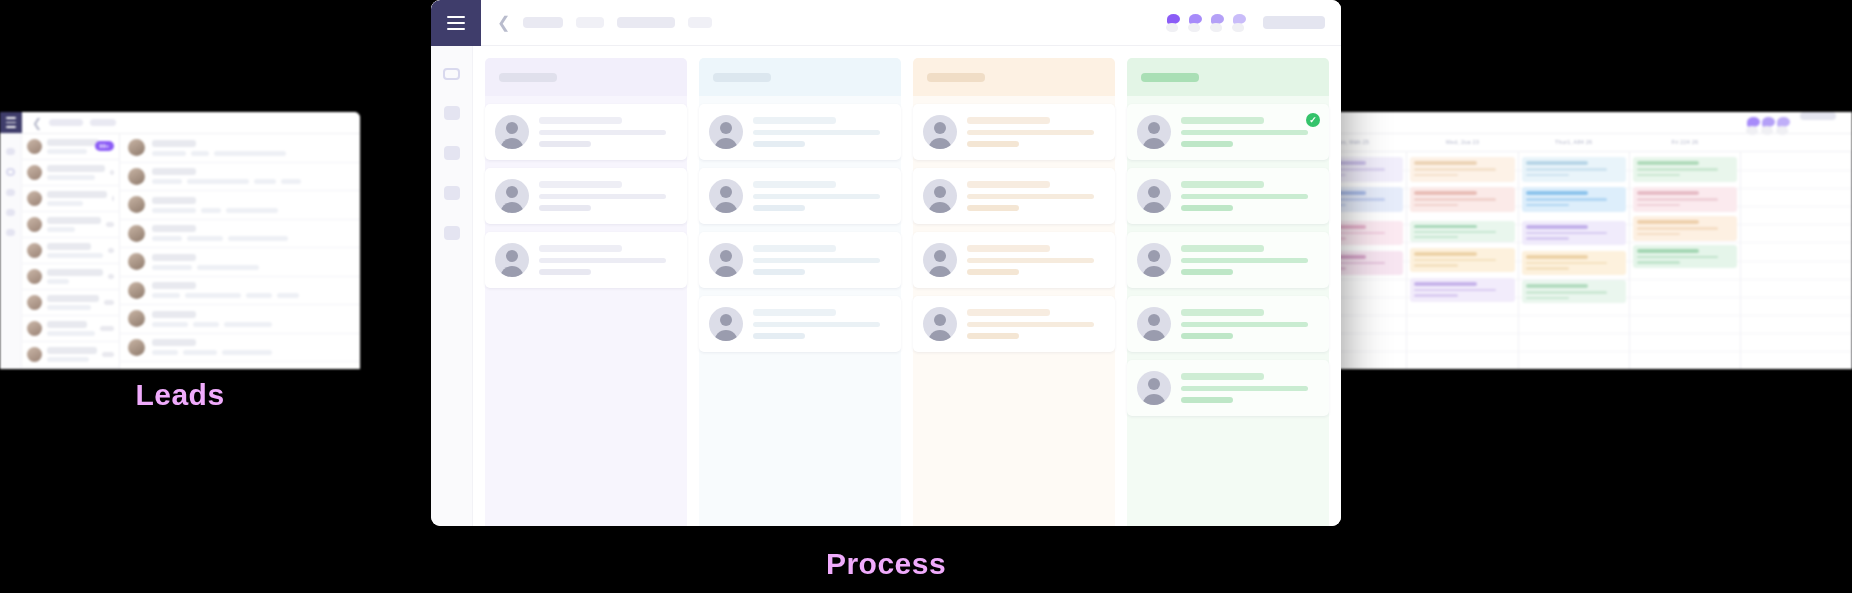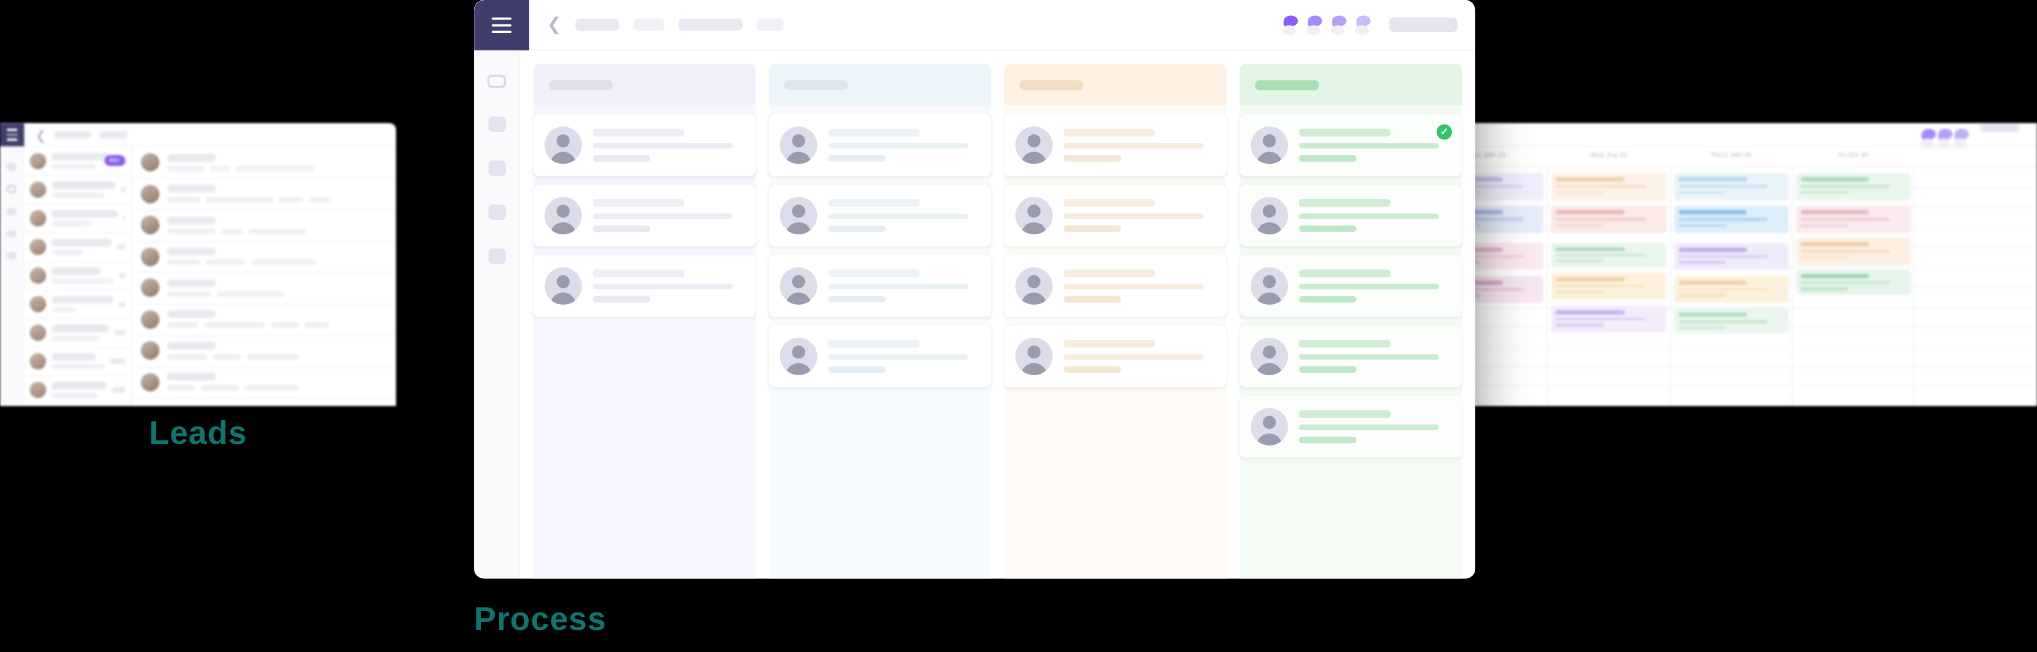--- a/index.html
+++ b/index.html
@@ -141,27 +141,27 @@
   .ktxt { flex:1; display:flex; flex-direction:column; gap:6px; }
   .ktxt .l1 { height:7px; width:60%; border-radius:3px; }
   .ktxt .l2 { height:5px; width:92%; border-radius:3px; opacity:.6; }
   .ktxt .l3 { height:6px; width:38%; border-radius:3px; opacity:.75; }
   .check-badge { position:absolute; right:9px; top:9px; width:14px; height:14px;
                  border-radius:50%; background:#34c36a; color:#fff;
                  font-size:9px; line-height:14px; text-align:center;
                  font-weight:700; }
 
   
-  .caption { position:absolute; color:#0f766e; font-weight:700;
+  .caption { position:absolute; color:#f0abfc; font-weight:700;
              letter-spacing:.5px; }
   #caption-leads  { left:0;    top:378px; width:360px;  text-align:center;
                     font-size:30px; }
   #caption-booked { left:1124px; top:378px; width:728px; text-align:center;
                     font-size:30px; }
-  #caption-process{ left:431px; top:547px; width:910px; 
+  #caption-process{ left:431px; top:547px; width:910px; text-align:center;
                     font-size:30px; }
 
   
   .blurred { filter: blur(0.9px); }
 </style>
 </head>
 <body>
 
 <div class="stage">
 

